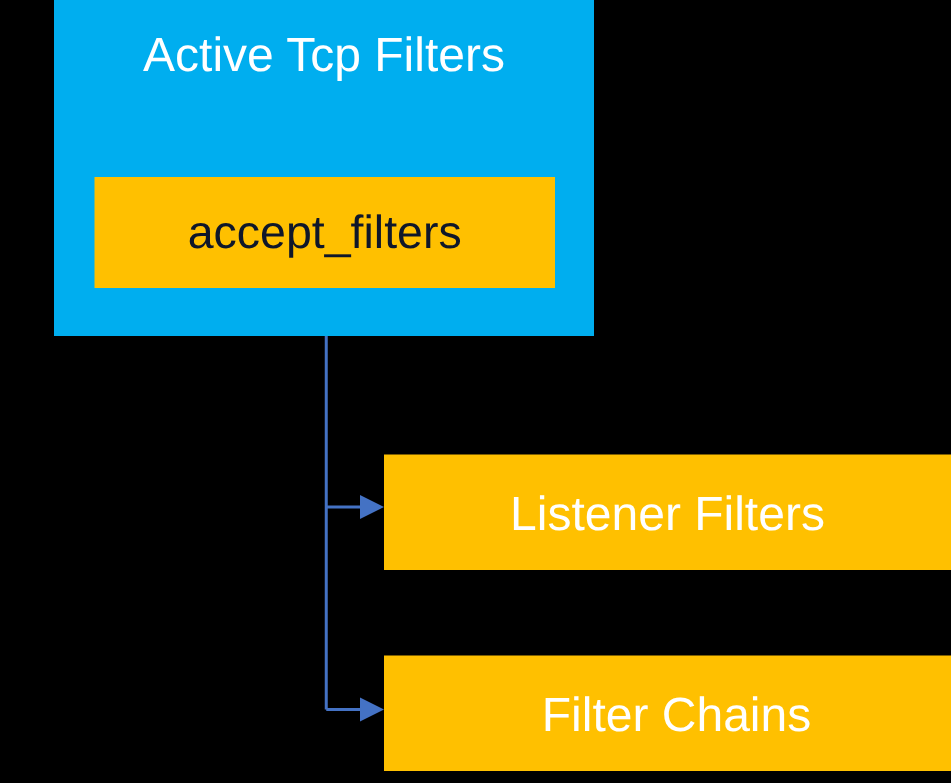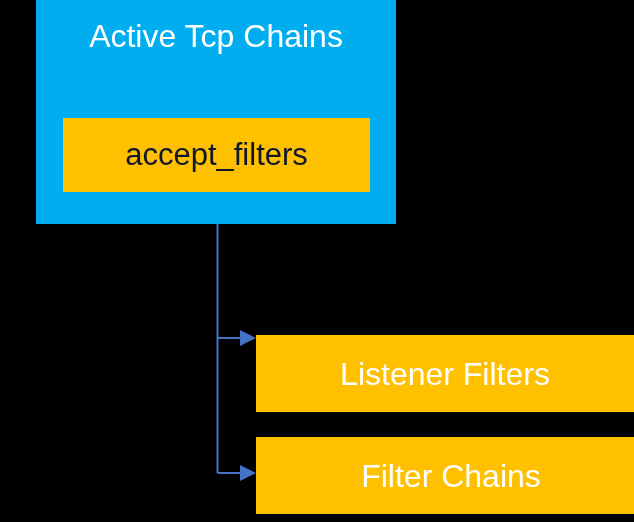--- a/index.html
+++ b/index.html
@@ -69,21 +69,21 @@
     position: absolute;
     left: 256px;
     width: 378px; 
     height: 77px;
     background: #FFC000;
     display: flex;
     align-items: center;
     justify-content: center;
     box-sizing: border-box;
   }
-  .node-target.first  { top: 303px; margin-top: 32px; }
+  .node-target.first  { top: 303px; }
   .node-target.second { top: 437px; padding-left: 12px; }
   .node-target-label {
     color: #FFFFFF;
     font-size: 32px;
     font-weight: 400;
     line-height: 40px;
     white-space: nowrap;
   }
 
   
@@ -95,21 +95,21 @@
     height: 522px;
     pointer-events: none;
   }
 </style>
 </head>
 <body>
 
 <div id="canvas">
 
   <div class="node-parent">
-    <div class="node-parent-title">Active Tcp Chains</div>
+    <div class="node-parent-title">Active Tcp Filters</div>
 
     <div class="node-chip">
       <span class="node-chip-label">accept_filters</span>
     </div>
   </div>
 
   <div class="node-target first">
     <span class="node-target-label">Listener Filters</span>
   </div>
 

